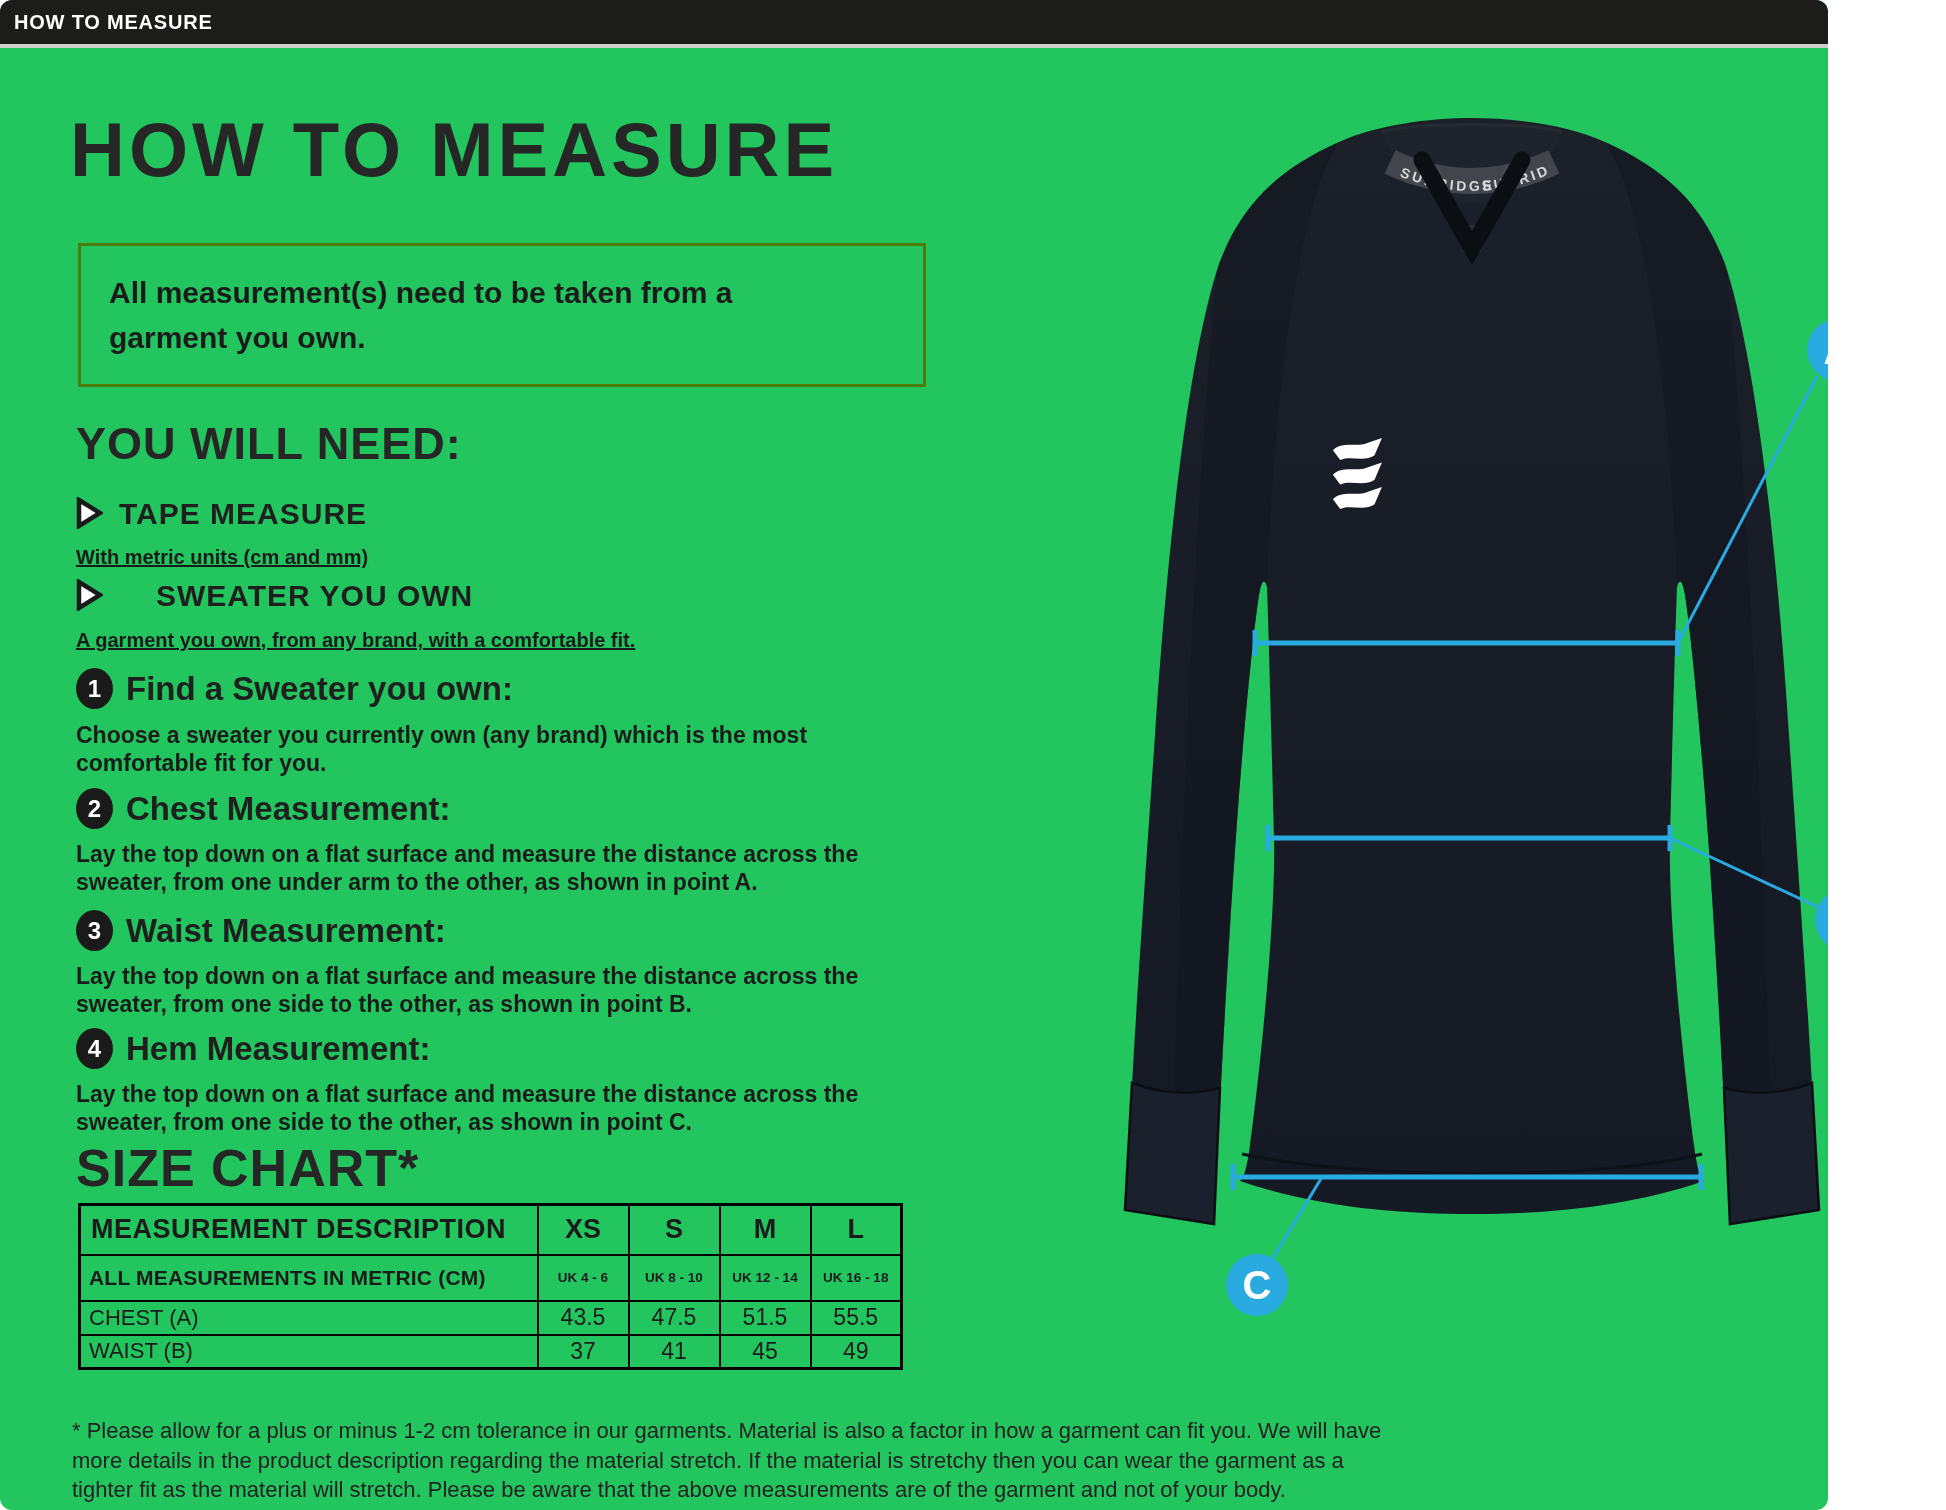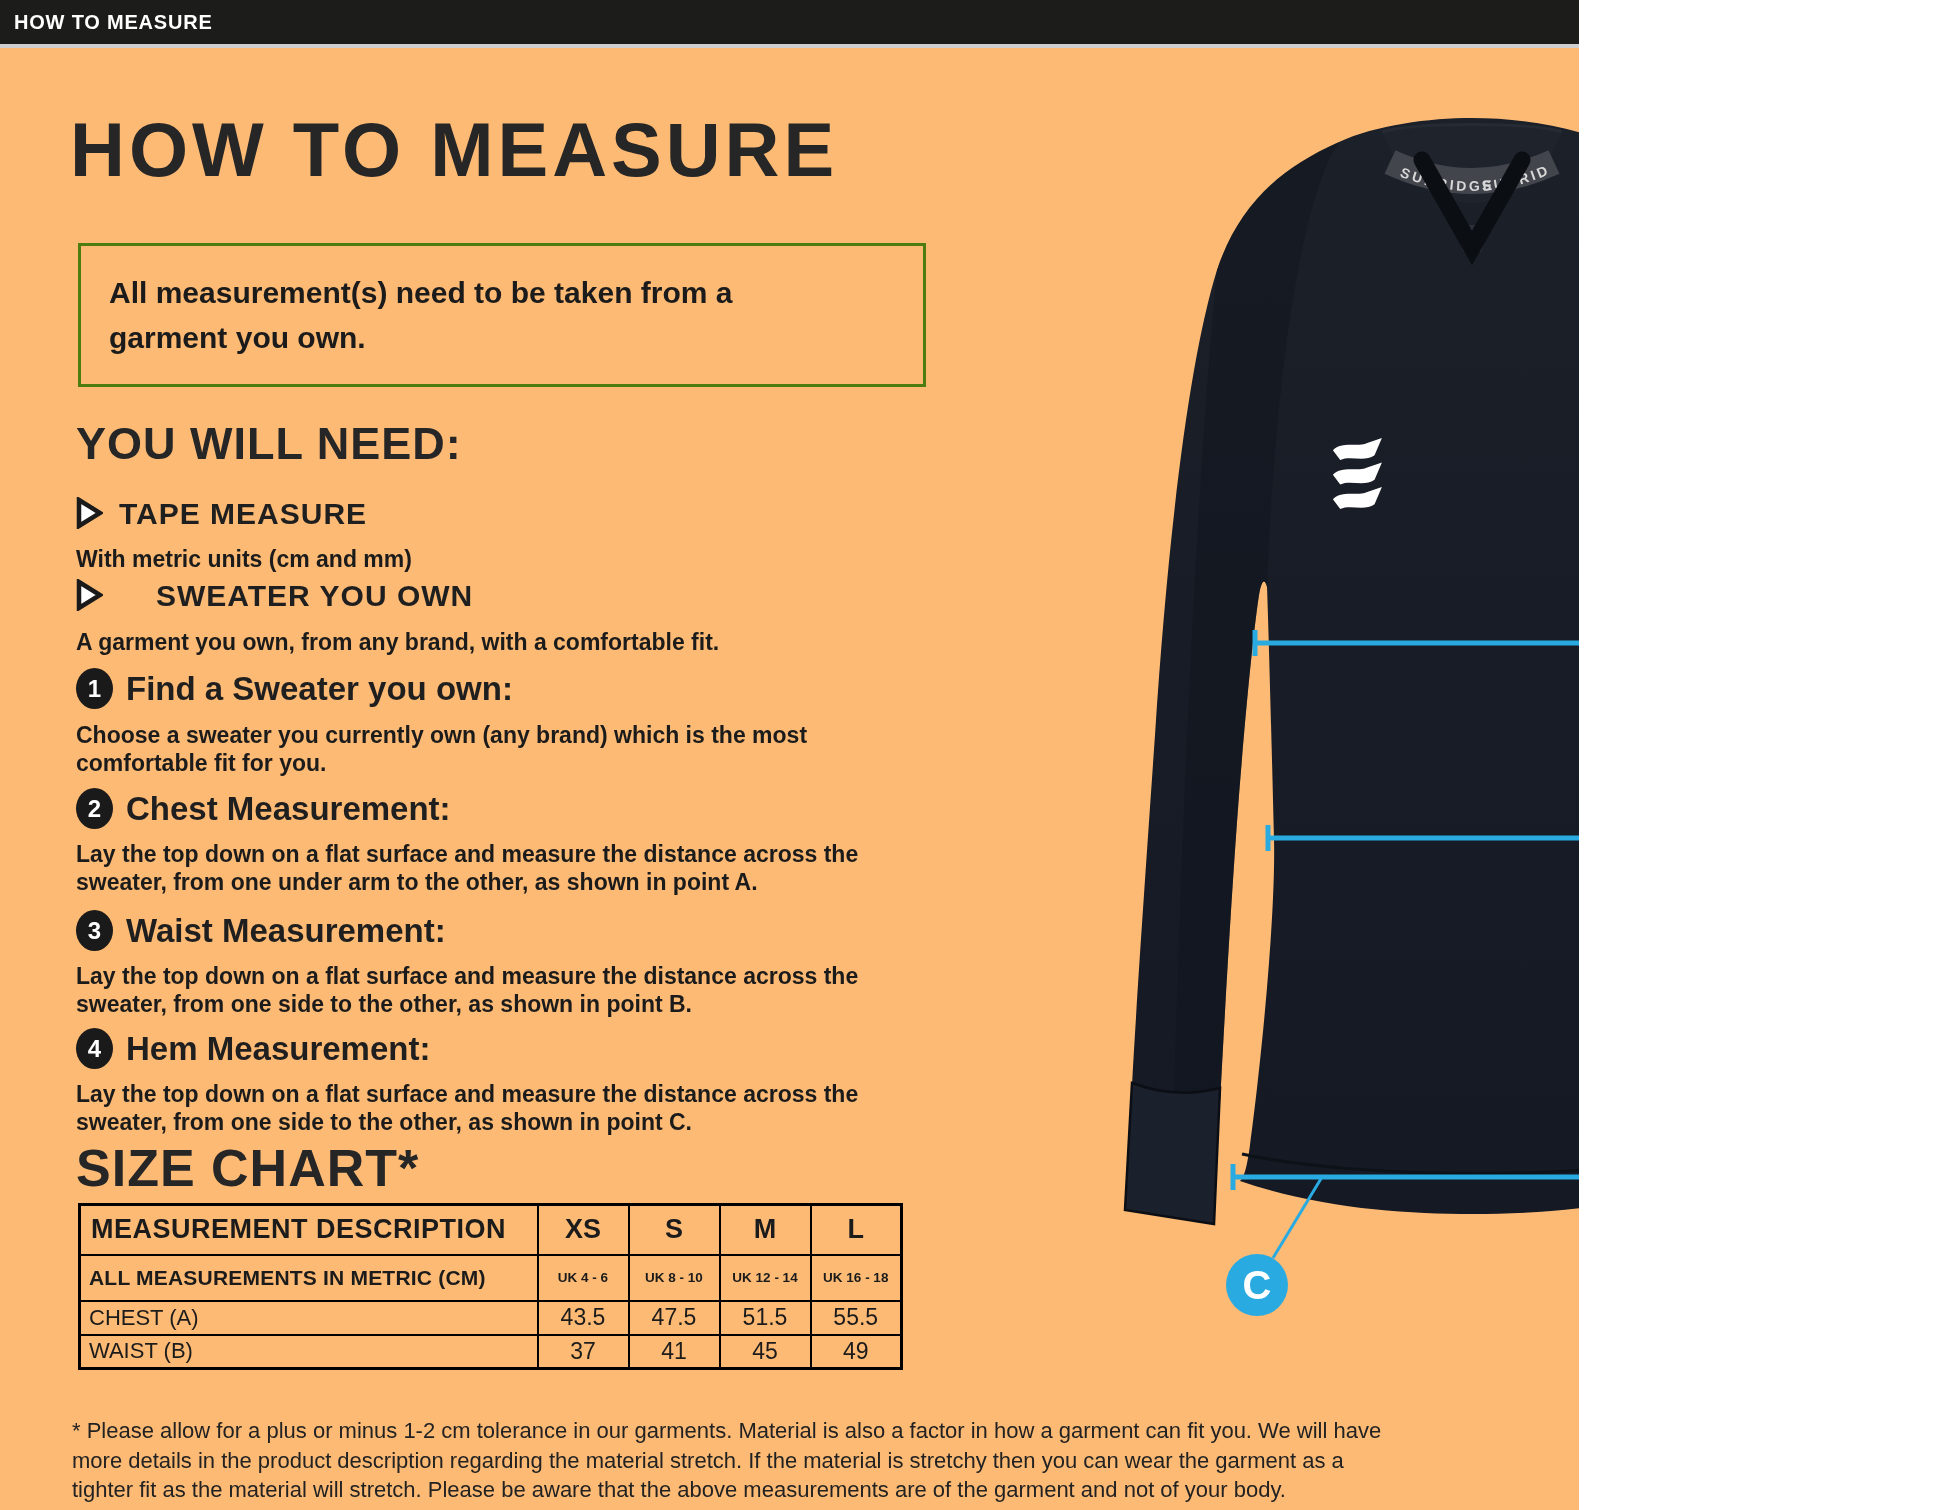--- a/index.html
+++ b/index.html
@@ -1,35 +1,35 @@
 <!DOCTYPE html>
 <html><head>
 <meta charset="utf-8">
 <style>
   html,body{margin:0;padding:0;background:#ffffff;}
-  .canvas{position:relative;width:1579px;height:1510px;background:#fdba74;overflow:hidden;
-          font-family:"Liberation Sans", sans-serif;color:#1b1b1b;}
+  .canvas{position:relative;width:1828px;height:1510px;background:#22c55e;overflow:hidden;
+          font-family:"Liberation Sans", sans-serif;color:#1b1b1b;border-radius:12px;}
   
   .topbar{position:absolute;left:0;top:0;width:1946px;height:44px;background:#1c1c1a;
           border-bottom:4px solid #cfcfcf;display:flex;align-items:center;justify-content:space-between;}
   .topbar-title{color:#ffffff;font-size:20px;font-weight:800;letter-spacing:.8px;margin-left:14px;}
   .topbar-brand{display:flex;flex-direction:column;align-items:center;margin-right:12px;margin-top:2px;}
   .topbar-brand svg{display:block;}
   .topbar-brand-name{color:#ffffff;font-size:8.5px;font-weight:700;letter-spacing:1.6px;margin-top:1px;}
   
   .h1{position:absolute;left:70px;top:112px;font-size:76px;font-weight:800;letter-spacing:4px;
       color:#262626;line-height:1;white-space:nowrap;}
   .notice{position:absolute;left:78px;top:243px;width:848px;box-sizing:border-box;
           border:3px solid #4d7c0f;padding:24px 28px;}
   .notice p{margin:0;font-size:30px;line-height:1.5;font-weight:700;max-width:745px;color:#1b1b1b;}
   .ywn{position:absolute;left:76px;top:418px;font-size:45px;font-weight:800;letter-spacing:1px;color:#262626;}
   .need{position:absolute;left:76px;display:flex;align-items:flex-start;}
   .need .tri{margin-right:16px;display:flex;}
   .need .need-title{font-size:30px;font-weight:800;letter-spacing:1px;color:#1f1f1f;}
-  .need-desc{position:absolute;left:76px;font-size:23px;font-weight:700;color:#1b1b1b;white-space:nowrap;}
+  .need-desc{position:absolute;left:76px;font-size:20px;font-weight:700;color:#1b1b1b;white-space:nowrap;text-decoration:underline;}
   .step-title{position:absolute;left:76px;display:flex;align-items:center;}
   .badge{width:37px;height:41px;border-radius:50%;background:#1a1a1a;color:#fff;display:flex;
          align-items:center;justify-content:center;font-size:24px;font-weight:800;margin-right:13px;flex:0 0 auto;}
   .step-title .t{font-size:33px;font-weight:700;color:#1f1f1f;}
   .step-desc{position:absolute;left:76px;width:856px;font-size:23px;line-height:27.5px;font-weight:700;color:#1b1b1b;}
   .sc-title{position:absolute;left:76px;top:1138px;font-size:52px;font-weight:800;letter-spacing:1px;color:#262626;}
   
   table.size{position:absolute;left:78px;top:1203px;border-collapse:collapse;table-layout:fixed;}
   table.size td,table.size th{border:2.5px solid #000;box-sizing:border-box;padding:0;}
   table.size{border:3px solid #000;padding-left:13px;}

